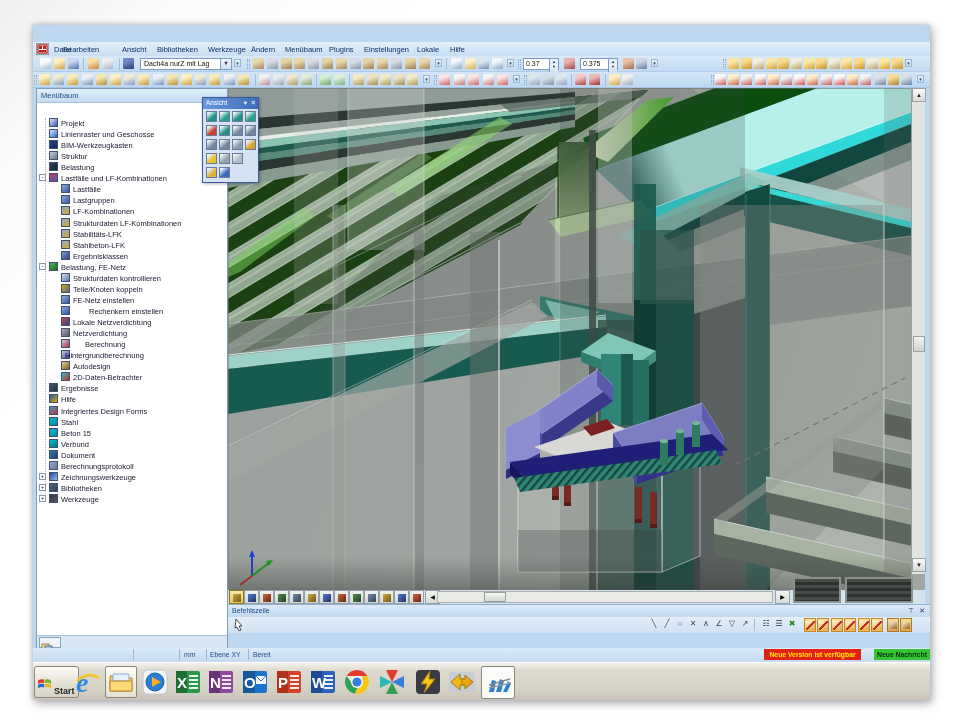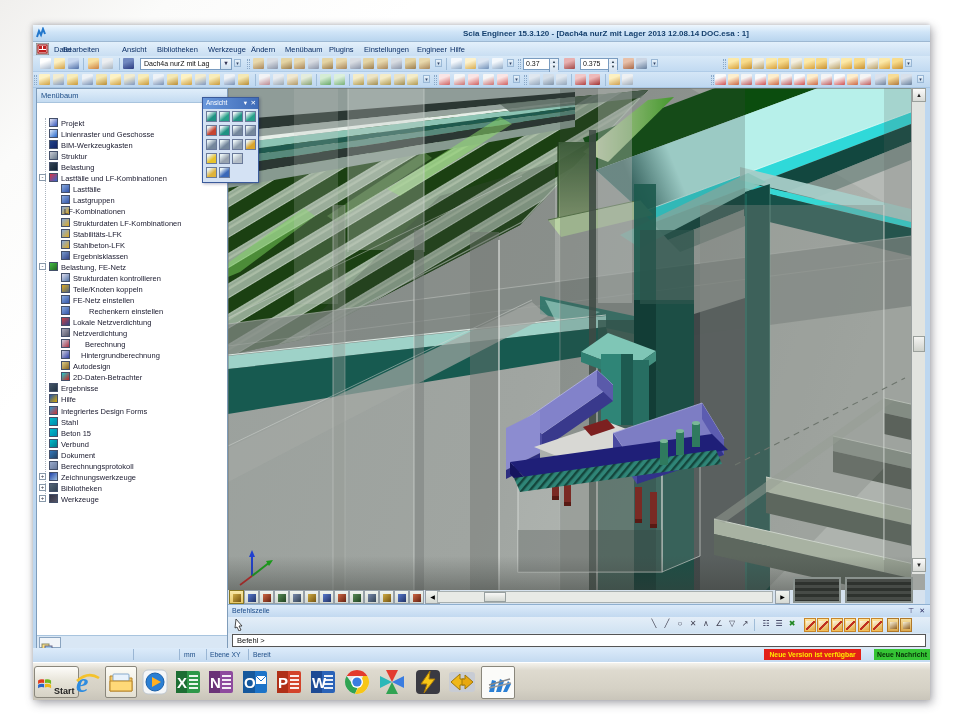--- a/index.html
+++ b/index.html
@@ -53,44 +53,38 @@
 #statusbar{left:0;top:623px;width:897px;height:14px;background:linear-gradient(#dcebfa,#c4daf0);font-size:6.8px;color:#1c4c86}
 #statusbar .seg{position:absolute;top:1px;height:11px;border-left:1px solid #9ab6d4;padding:2px 4px 0 4px}
 .alertr{position:absolute;left:731px;top:1px;width:97px;height:11px;background:#e32017;color:#ffe800;font-size:6.8px;text-align:center;padding-top:2px;font-weight:bold}
 .alertg{position:absolute;left:841px;top:1px;width:56px;height:11px;background:#35c435;color:#073007;font-size:6.8px;text-align:center;padding-top:2px;font-weight:bold}
 #taskbar{left:0;top:637px;width:897px;height:38px;background:linear-gradient(#f4f2ec,#dedacf 20%,#d5d1c5 70%,#c9c5ba);border-top:1px solid #fff}
 #startbtn{position:absolute;left:1px;top:3px;width:45px;height:32px;background:linear-gradient(#fdfcf9,#e8e5da 45%,#d6d2c5);border:1px solid #8a877c;border-radius:3px;font-size:9px;font-weight:bold;color:#222;text-align:center;line-height:31px;text-align:left}
 .tbi{position:absolute;top:5px;width:28px;height:28px}
 </style></head>
 <body>
 <div id="screen">
-  <div class="abs" id="titlebar">
-      <svg style="position:absolute;left:2px;top:2px" width="12" height="12" viewBox="0 0 12 12">
-        <path d="M2 10 L4 4 L6 8 L8 2 L10 7" stroke="#2277cc" stroke-width="2" fill="none"></path>
-      </svg>
-      <span class="txt">Scia Engineer 15.3.120 - [Dach4a nurZ mit Lager 2013 12.08.14 DOC.esa : 1]</span>
-    </div>
   <div class="abs" id="menubar">
     <svg style="position:absolute;left:3px;top:1px" width="13" height="12" viewBox="0 0 13 12">
         <rect x="0" y="0" width="13" height="12" fill="#c8c8c8" stroke="#777"></rect>
         <rect x="2" y="2" width="9" height="8" fill="#fff" stroke="#a00"></rect>
         <rect x="3" y="3" width="3" height="3" fill="#c02020"></rect>
         <rect x="7" y="3" width="3" height="3" fill="#c02020"></rect>
         <rect x="3" y="7" width="7" height="2" fill="#c02020"></rect>
       </svg>
     <span style="left:21px">Datei</span>
       <span style="left:30px">Bearbeiten</span>
       <span style="left:89px">Ansicht</span>
       <span style="left:124px">Bibliotheken</span>
       <span style="left:175px">Werkzeuge</span>
       <span style="left:218px">Ändern</span>
       <span style="left:252px">Menübaum</span>
       <span style="left:296px">Plugins</span>
       <span style="left:331px">Einstellungen</span>
-      <span style="left:384px">Engineer</span>
+      <span style="left:384px">Lokale</span>
       <span style="left:417px">Hilfe</span>
   </div>
   <div class="abs" id="tb1">
       <span class="ic" style="left:7px;top:2px;width:11px;height:11px;background:linear-gradient(160deg,#ffffff 35%,#a8b8cc)"></span>
       <span class="ic" style="left:21px;top:2px;width:11px;height:11px;background:linear-gradient(160deg,#fdf0c0 35%,#d0a048)"></span>
       <span class="ic" style="left:35px;top:2px;width:11px;height:11px;background:linear-gradient(160deg,#c8d8f0 35%,#5070a8)"></span>
       <span class="tbsep" style="left:50px"></span>
       <span class="ic" style="left:55px;top:2px;width:11px;height:11px;background:linear-gradient(160deg,#f8e0a0 35%,#cc8040)"></span>
       <span class="ic" style="left:69px;top:2px;width:11px;height:11px;background:linear-gradient(160deg,#eceef0 35%,#a8b4c0)"></span>
       <span class="tbsep" style="left:86px"></span>
@@ -241,21 +235,21 @@
 <div class="trow" style="top:80px;left:0">
           <span class="tic" style="left:24px;background:linear-gradient(135deg,#88aadd,#3355aa);border:1px solid #44506a"></span>
           <span class="lbl" style="left:36px">Lastfälle</span>
         </div>
 <div class="trow" style="top:91px;left:0">
           <span class="tic" style="left:24px;background:linear-gradient(135deg,#88aadd,#3355aa);border:1px solid #44506a"></span>
           <span class="lbl" style="left:36px">Lastgruppen</span>
         </div>
 <div class="trow" style="top:102px;left:0">
           <span class="tic" style="left:24px;background:linear-gradient(135deg,#88aadd,#ddaa22);border:1px solid #44506a"></span>
-          <span class="lbl" style="left:27px">LF-Kombinationen</span>
+          <span class="lbl" style="left:36px">LF-Kombinationen</span>
         </div>
 <div class="trow" style="top:114px;left:0">
           <span class="tic" style="left:24px;background:linear-gradient(135deg,#88aadd,#ddaa22);border:1px solid #44506a"></span>
           <span class="lbl" style="left:36px">Strukturdaten LF-Kombinationen</span>
         </div>
 <div class="trow" style="top:125px;left:0">
           <span class="tic" style="left:24px;background:linear-gradient(135deg,#88aadd,#ddaa22);border:1px solid #44506a"></span>
           <span class="lbl" style="left:36px">Stabilitäts-LFK</span>
         </div>
 <div class="trow" style="top:136px;left:0">
@@ -294,21 +288,21 @@
 <div class="trow" style="top:224px;left:0">
           <span class="tic" style="left:24px;background:linear-gradient(135deg,#aaaabb,#555566);border:1px solid #44506a"></span>
           <span class="lbl" style="left:36px">Netzverdichtung</span>
         </div>
 <div class="trow" style="top:235px;left:0">
           <span class="tic" style="left:24px;background:linear-gradient(135deg,#ccccdd,#aa3344);border:1px solid #44506a"></span>
           <span class="lbl" style="left:48px">Berechnung</span>
         </div>
 <div class="trow" style="top:246px;left:0">
           <span class="tic" style="left:24px;background:linear-gradient(135deg,#ccccdd,#3344aa);border:1px solid #44506a"></span>
-          <span class="lbl" style="left:44px">Hintergrundberechnung</span>
+          <span class="lbl" style="left:28px">Hintergrundberechnung</span>
         </div>
 <div class="trow" style="top:257px;left:0">
           <span class="tic" style="left:24px;background:linear-gradient(135deg,#ddcc88,#886622);border:1px solid #44506a"></span>
           <span class="lbl" style="left:36px">Autodesign</span>
         </div>
 <div class="trow" style="top:268px;left:0">
           <span class="tic" style="left:24px;background:linear-gradient(135deg,#22cccc,#cc2222);border:1px solid #44506a"></span>
           <span class="lbl" style="left:36px">2D-Daten-Betrachter</span>
         </div>
 <div class="trow" style="top:279px;left:0">
@@ -627,23 +621,20 @@
       <div style="position:absolute;left:643px;top:1px;width:12px;height:14px;background:linear-gradient(#ffe49c,#f2bc55);border:1px solid #c8862a">
         <span style="position:absolute;left:1px;top:2px;width:9px;height:9px;background:linear-gradient(135deg,rgba(0,0,0,0) 44%,#c03020 44%,#c03020 56%,rgba(0,0,0,0) 56%),linear-gradient(150deg,#fdf6e0,#e0a840)"></span>
       </div>
       <div style="position:absolute;left:659px;top:1px;width:12px;height:14px;background:linear-gradient(#f6df9e,#dca84e);border:1px solid #b07828">
         <span style="position:absolute;left:2px;top:3px;width:7px;height:7px;background:linear-gradient(150deg,#f8f0d8,#906020)"></span>
       </div>
       <div style="position:absolute;left:672.4px;top:1px;width:12px;height:14px;background:linear-gradient(#f6df9e,#dca84e);border:1px solid #b07828">
         <span style="position:absolute;left:2px;top:3px;width:7px;height:7px;background:linear-gradient(150deg,#f8f0d8,#906020)"></span>
       </div>
     </div>
-  <div class="abs" id="bzinput">
-      <div class="field">Befehl &gt;</div>
-    </div>
   <div class="abs" id="statusbar">
     <div class="seg" style="left:100px;width:46px"></div>
     <div class="seg" style="left:146px;width:27px">mm</div>
     <div class="seg" style="left:173px;width:42px;padding-left:3px">Ebene XY</div>
     <div class="seg" style="left:215px;width:60px">Bereit</div>
     <div class="alertr">Neue Version ist verfügbar</div>
     <div class="alertg">Neue Nachricht</div>
   </div>
   <div class="abs" id="taskbar">
       <div id="startbtn">

